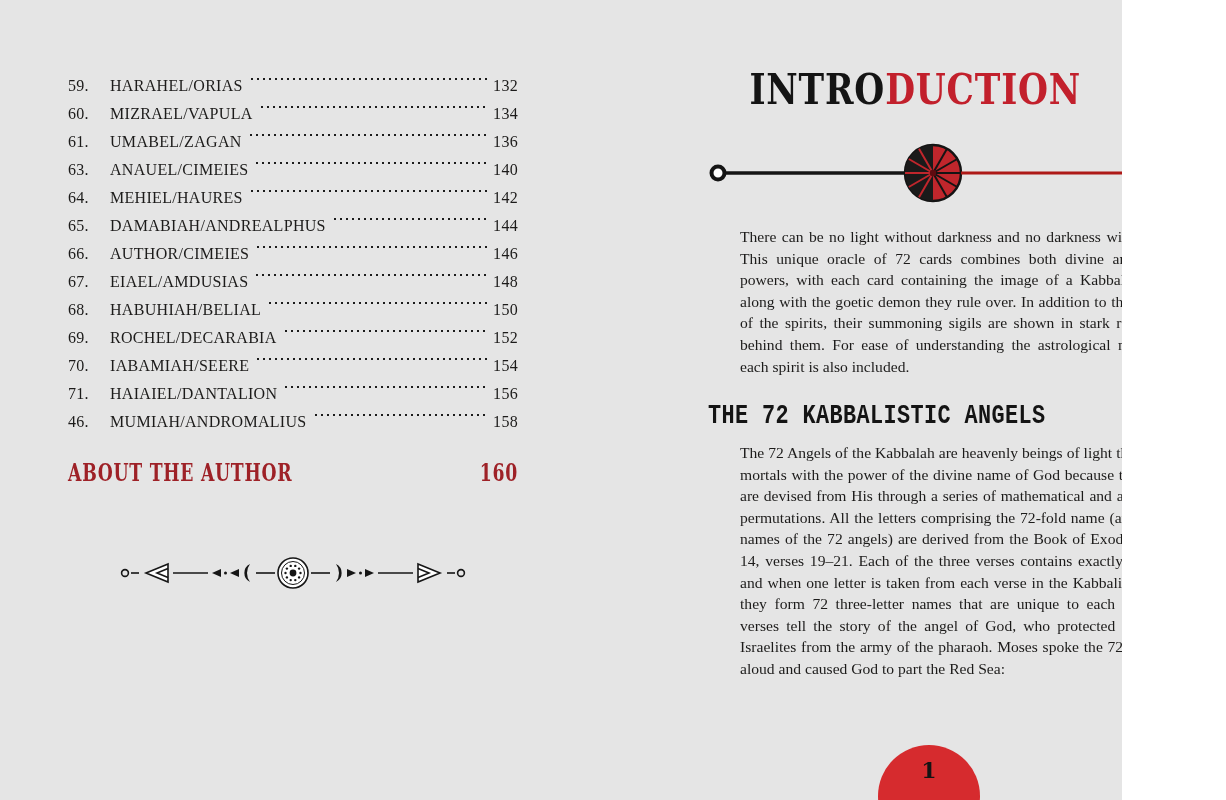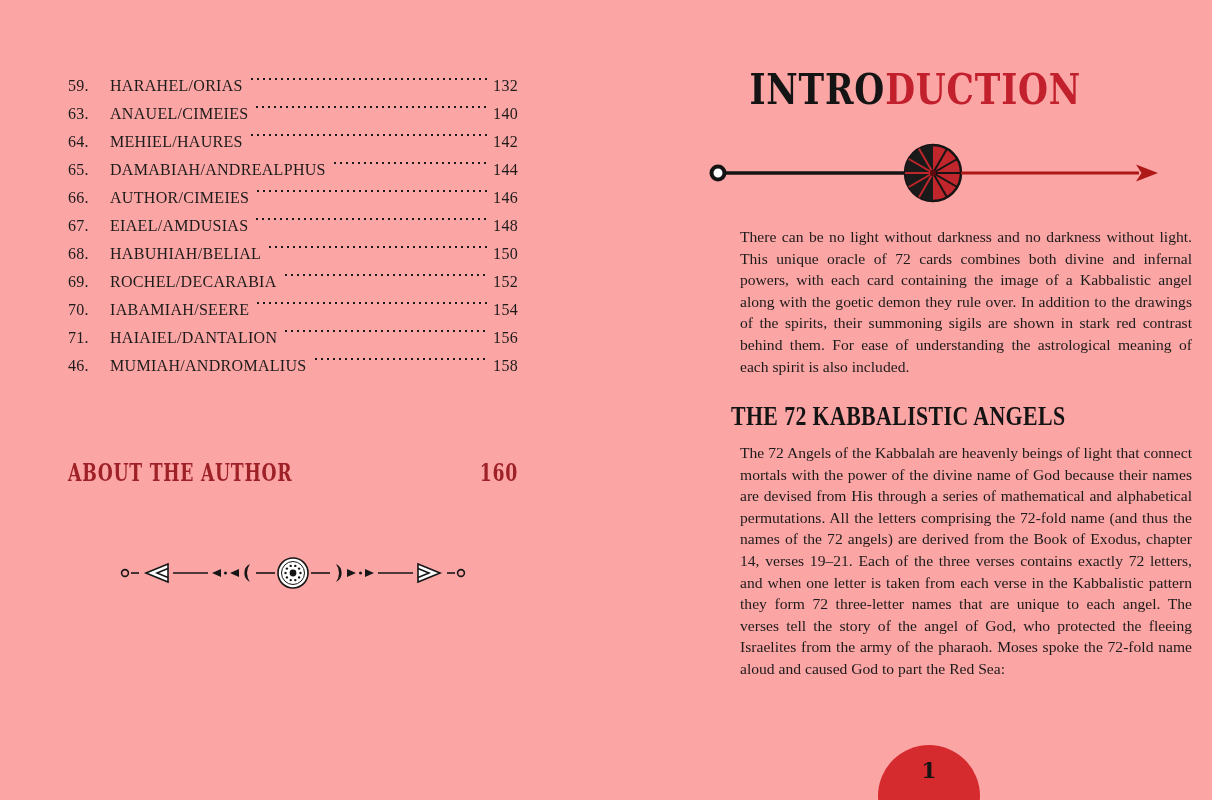--- a/index.html
+++ b/index.html
@@ -7,21 +7,21 @@
     --red-dark:#9e2127;
     --red-bright:#c2202c;
     --red-line:#ae1917;
     --red-wheel:#c0262c;
     --red-circle:#d62b2e;
     --ink:#161616;
   }
   *{margin:0;padding:0;box-sizing:border-box;}
   html,body{background:#fff;}
   .spread{
-    position:relative;width:1212px;height:800px;background:#fca5a5;overflow:hidden;
+    position:relative;width:1122px;height:800px;background:#e5e5e5;overflow:hidden;
     font-family:"Liberation Serif", serif;color:var(--text);
   }
   .page{position:absolute;top:0;height:800px;}
   .page-left{left:0;width:613px;}
   .page-right{left:613px;width:613px;}
 
   
   .toc{position:absolute;left:68px;top:56px;width:450px;list-style:none;}
   .toc-row{display:flex;align-items:baseline;height:28px;font-size:16px;letter-spacing:.3px;}
   .toc-num{width:42px;flex:0 0 42px;}
@@ -56,22 +56,22 @@
 
   .body-par{
     position:absolute;left:95px;width:452px;text-align:justify;
     font-size:15.6px;line-height:21.6px;color:var(--text);margin-left:32px;
   }
   .par-1{top:226px;}
   .par-2{top:442px;}
 
   .section-heading{
     position:absolute;left:95px;top:402px;width:452px;
-    font-family:Liberation Serif, serif;font-weight:bold;font-size:28px;line-height:1;
-    color:#141414;white-space:nowrap;text-align:right;
+    font-family:Liberation Mono, monospace;font-weight:bold;font-size:28px;line-height:1;
+    color:#141414;white-space:nowrap;
   }
   .section-heading .condense-l{transform:scaleX(.78);letter-spacing:.5px;}
 
   .page-badge{
     position:absolute;left:265px;top:745px;width:102px;height:102px;border-radius:50%;
     background:var(--red-circle);text-align:center;
   }
   .page-badge .num{
     display:inline-block;margin-top:12px;font-family:"DejaVu Serif", serif;
     font-weight:bold;font-size:22px;color:#141414;
@@ -85,21 +85,33 @@
   <section class="page page-left">
 
     <ol class="toc" id="toc-list">
   <li class="toc-row">
     <span class="toc-num">59.</span>
     <span class="toc-label">HARAHEL/ORIAS</span>
     <span class="toc-dots"></span>
     <span class="toc-page">132</span>
   </li>
 
-
+  <li class="toc-row">
+    <span class="toc-num">60.</span>
+    <span class="toc-label">MIZRAEL/VAPULA</span>
+    <span class="toc-dots"></span>
+    <span class="toc-page">134</span>
+  </li>
+
+  <li class="toc-row">
+    <span class="toc-num">61.</span>
+    <span class="toc-label">UMABEL/ZAGAN</span>
+    <span class="toc-dots"></span>
+    <span class="toc-page">136</span>
+  </li>
 
 
   <li class="toc-row">
     <span class="toc-num">63.</span>
     <span class="toc-label">ANAUEL/CIMEIES</span>
     <span class="toc-dots"></span>
     <span class="toc-page">140</span>
   </li>
 
   <li class="toc-row">

